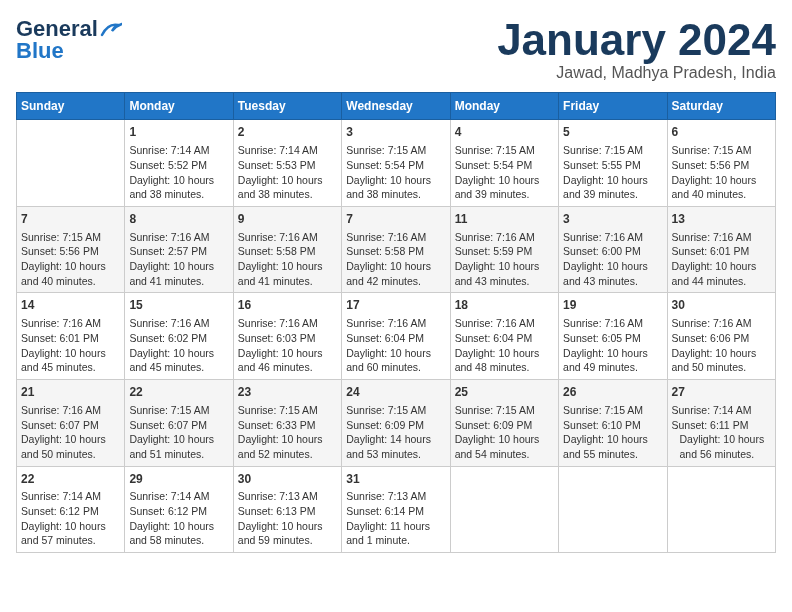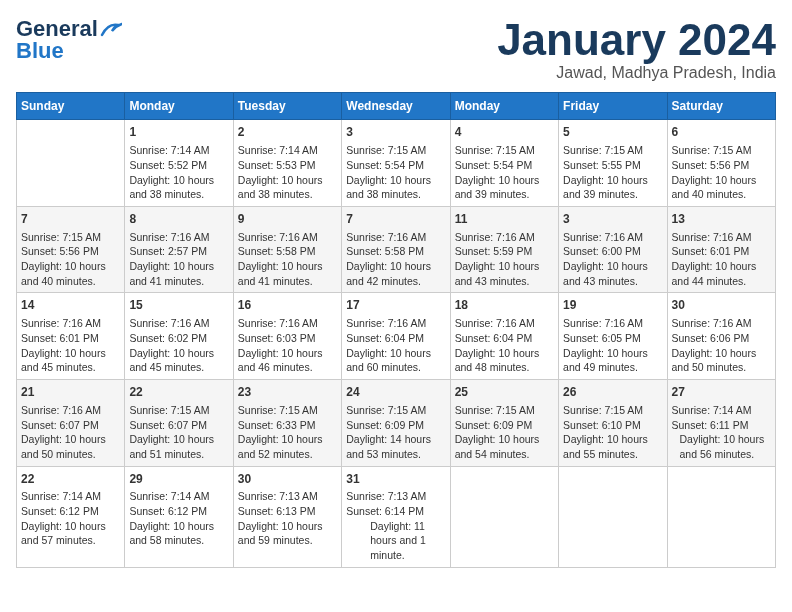--- a/index.html
+++ b/index.html
@@ -286,20 +286,20 @@
         <td>
           <span class="day-number">30</span>
           <span style="display: block;">Sunrise: 7:13 AM</span>
           <span style="display: block;">Sunset: 6:13 PM</span>
           <span style="display: block;">Daylight: 10 hours and 59 minutes.</span>
         </td>
         <td>
           <span class="day-number">31</span>
           <span style="display: block;">Sunrise: 7:13 AM</span>
           <span style="display: block;">Sunset: 6:14 PM</span>
-          <span style="display: block; margin-left: 24px;">Daylight: 11 hours and 1 minute.</span>
+          <span style="display: block;">Daylight: 11 hours and 1 minute.</span>
         </td>
         <td class="cell-empty"></td>
         <td class="cell-empty"></td>
         <td class="cell-empty"></td>
       </tr>
     </tbody>
 </table>
 
 </body></html>

